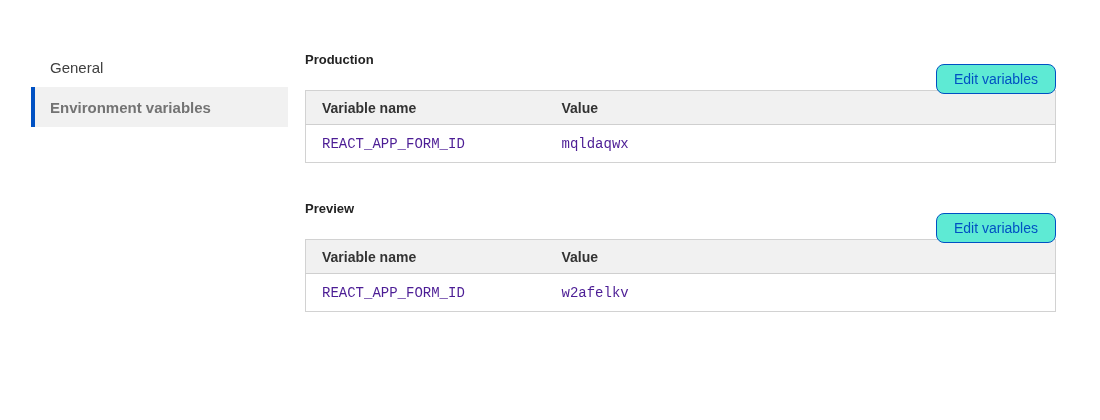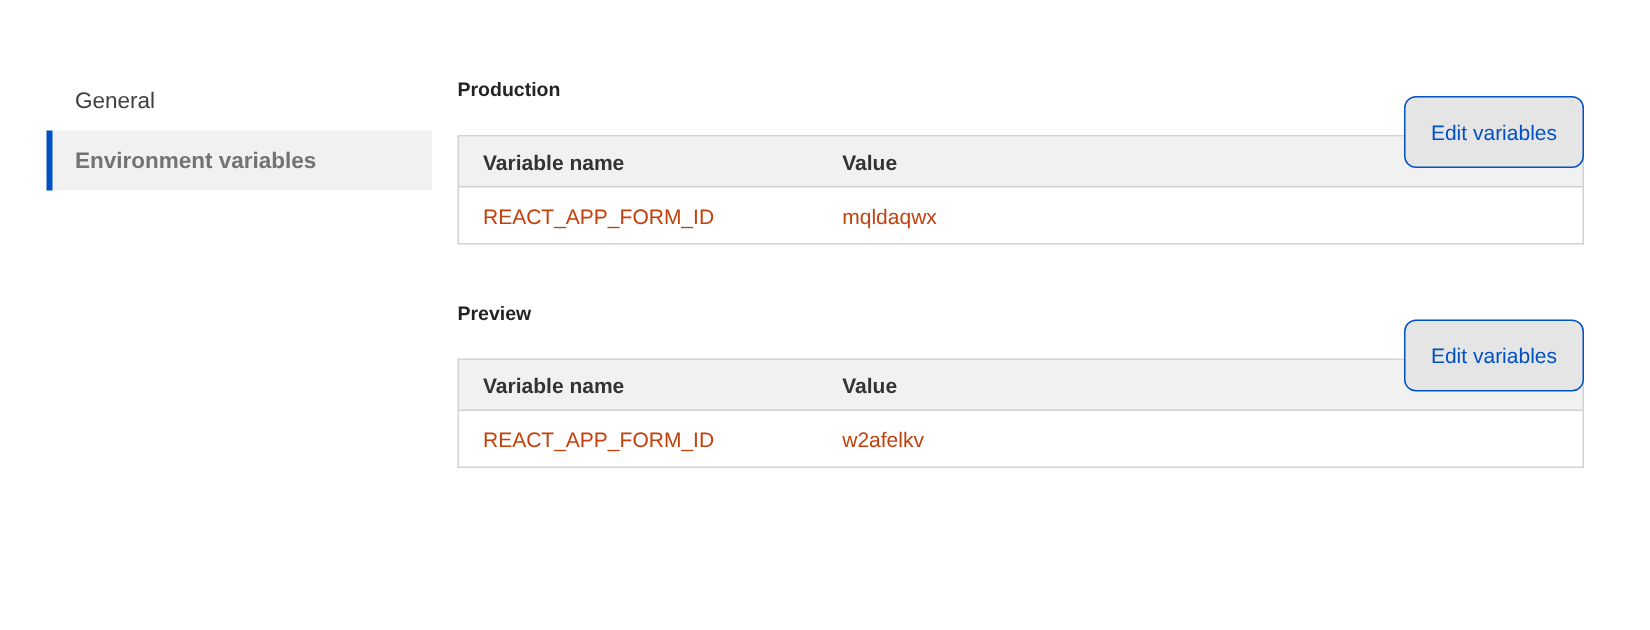--- a/index.html
+++ b/index.html
@@ -54,23 +54,23 @@
   }
   .sec-desc {
     margin: 11px 0 0 0;
     font-size: 14px;
     line-height: 17px;
     color: #383a3d;
   }
   .edit-btn {
     position: absolute;
     top: 14px; right: 0;
-    height: 48px;
+    height: 30px;
     padding: 0 17px;
-    background: #e5e5e5;
+    background: #5eead4;
     border: 1px solid #0051c3;
     border-radius: 8px;
     color: #0051c3;
     font-family: "Liberation Sans", sans-serif;
     font-size: 14px;
     cursor: pointer;
   }
 
   
   .var-table {
@@ -86,23 +86,23 @@
     font-weight: 700;
     color: #333333;
     height: 34px;
     padding: 0 0 0 16px;
     border-bottom: 1px solid #cfcfcf;
   }
   .var-table th.col-name { width: 240px; }
   .var-table td {
     height: 38px;
     padding: 0 0 0 16px;
-    font-family: Liberation Sans, sans-serif;
+    font-family: Liberation Mono, monospace;
     font-size: 14px;
-    color: #c2410c;
+    color: #4c1d95;
     background: #ffffff;
   }
 </style>
 </head>
 <body>
 
 <nav class="sidebar">
   <div class="side-item">
     <span>General</span>
   </div>

